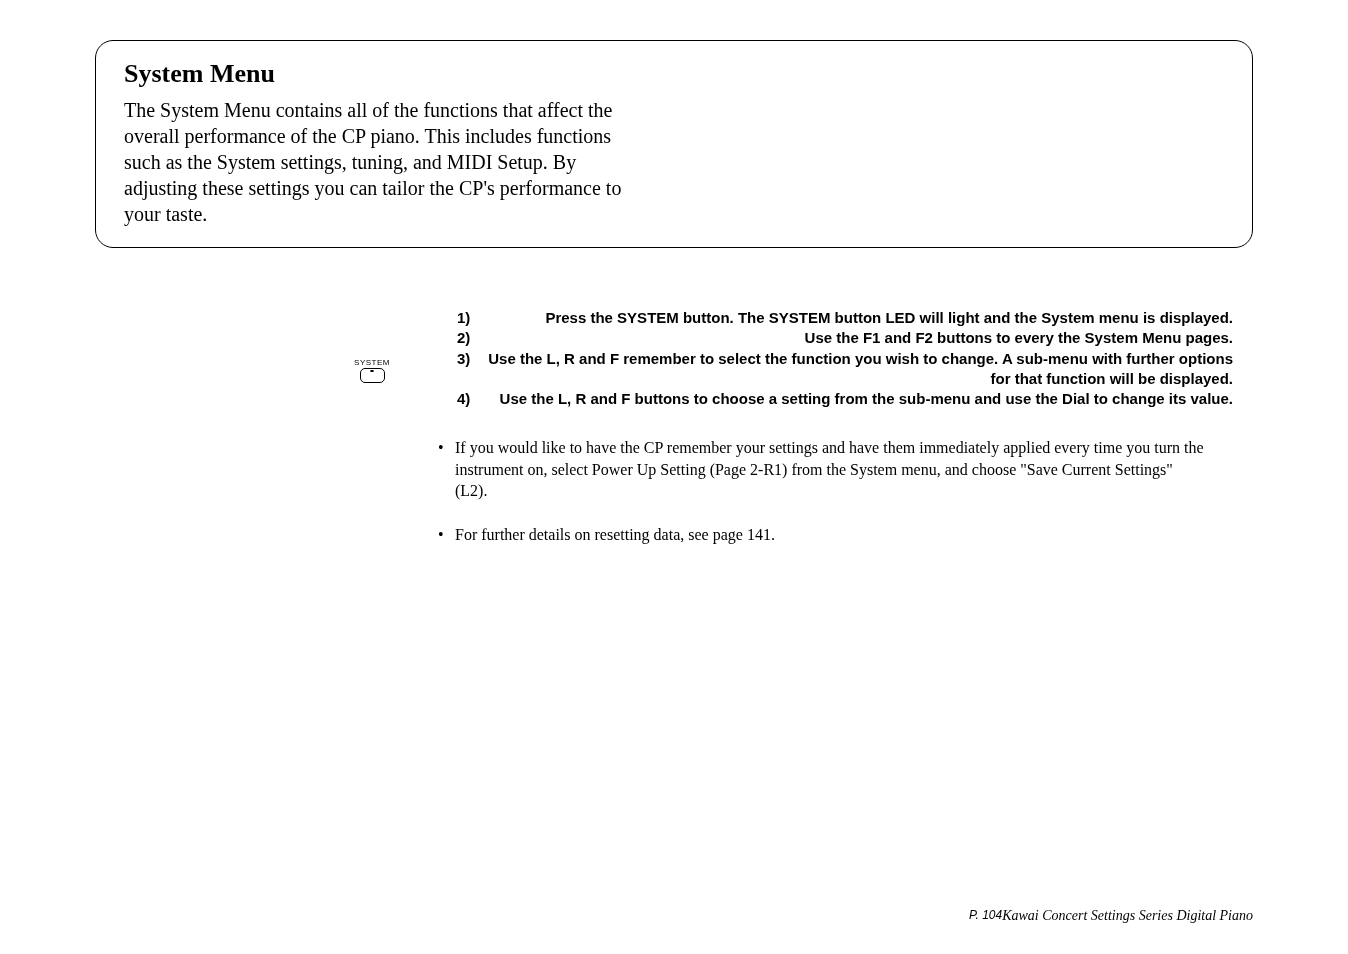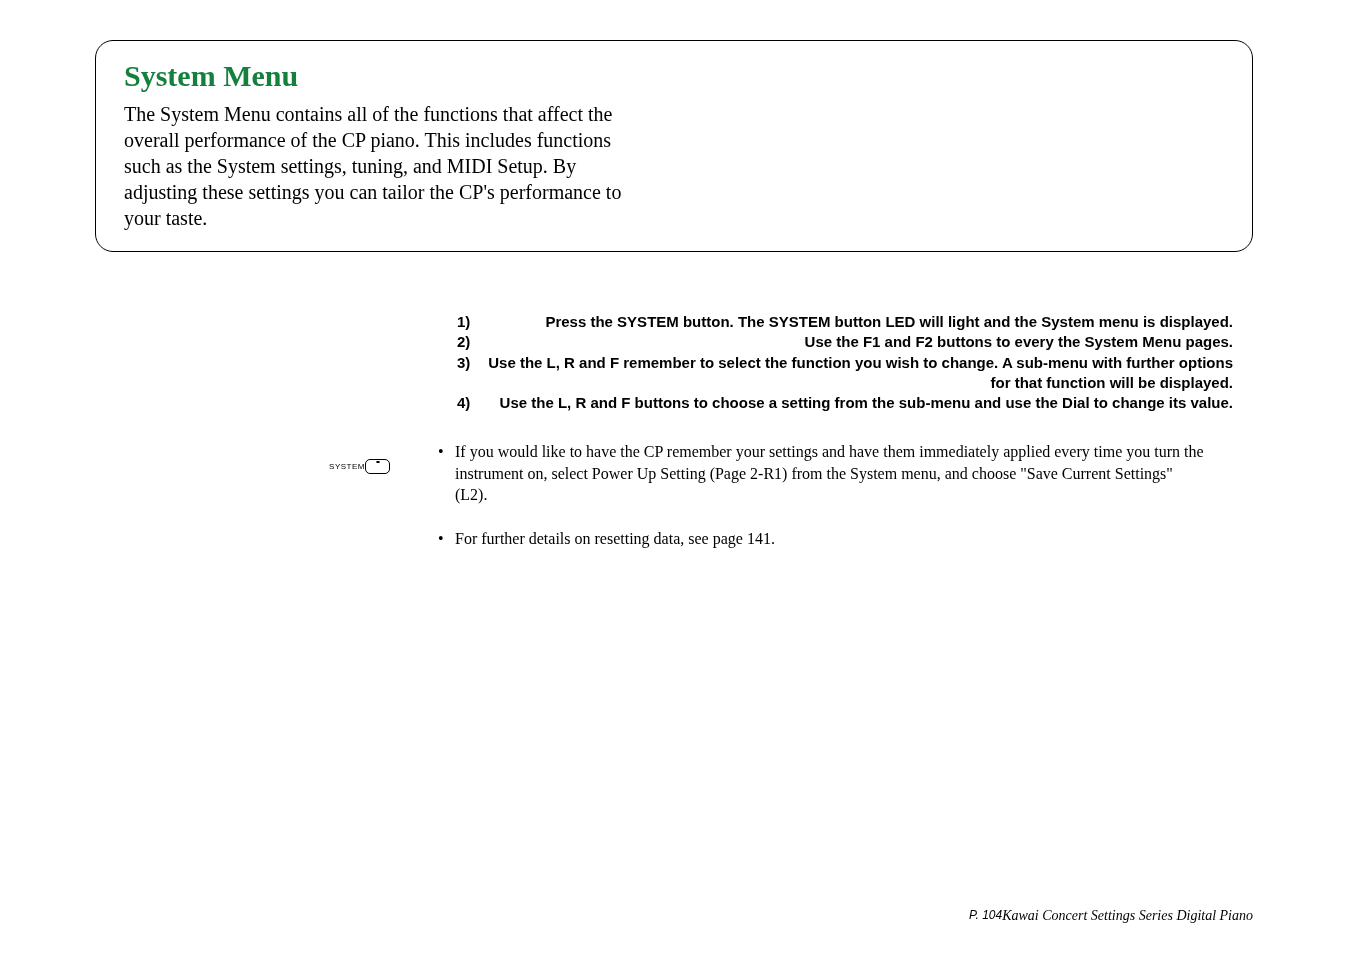--- a/index.html
+++ b/index.html
@@ -19,24 +19,24 @@
     
     .header-box {
       border: 1px solid #000;
       border-radius: 18px;
       padding: 18px 28px 20px 28px;
       margin-bottom: 60px;
     }
     
     .header-title {
       font-family: 'Palatino Linotype', 'Book Antiqua', Palatino, serif;
-      font-size: 30px;
+      font-size: 26px;
       font-weight: bold;
       margin-bottom: 8px;
-      color: #15803d;
+      color: #000000;
     }
     
     .header-desc {
       font-family: Georgia, 'Times New Roman', serif;
       font-size: 20px;
       line-height: 1.3;
       color: #000;
       max-width: 510px;
     }
     
@@ -47,21 +47,21 @@
     .left-col {
       width: 340px;
       padding-top: 50px;
       display: flex;
       justify-content: flex-end;
       padding-right: 45px;
     }
     
     .button-icon {
       display: flex;
-      flex-direction: row;
+      flex-direction: column;
       align-items: center;
     }
     
     .button-label {
       font-family: Arial, Helvetica, sans-serif;
       font-size: 8px;
       letter-spacing: 0.5px;
       margin-bottom: 1px;
     }
     

